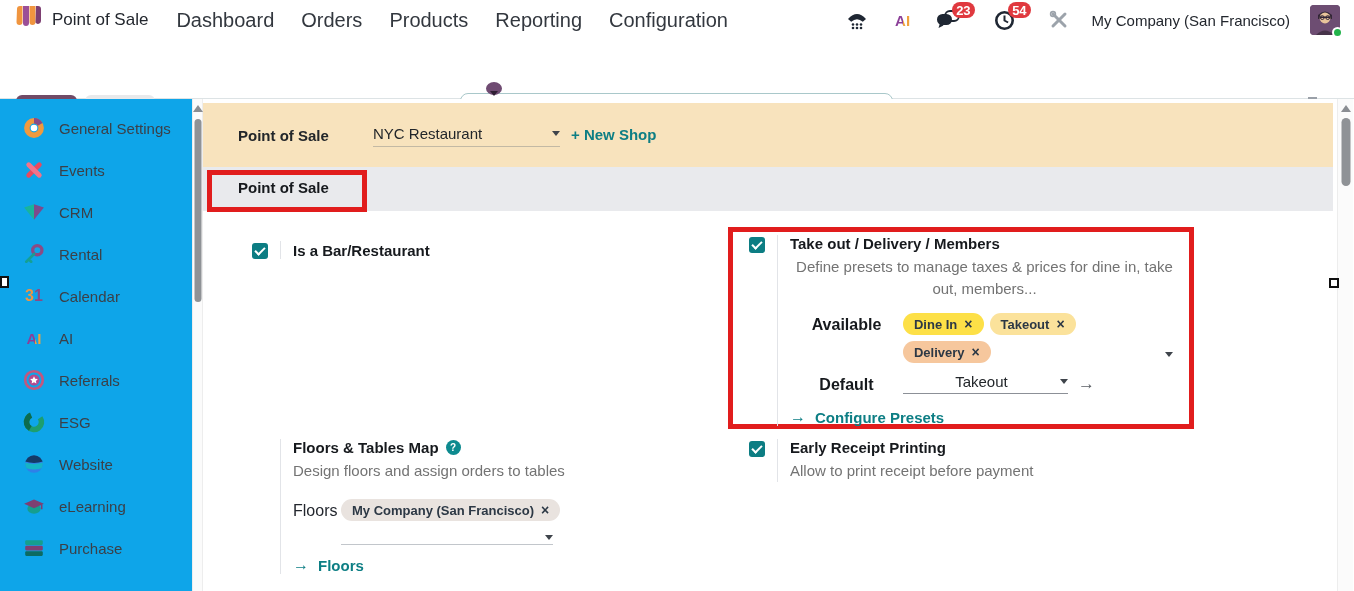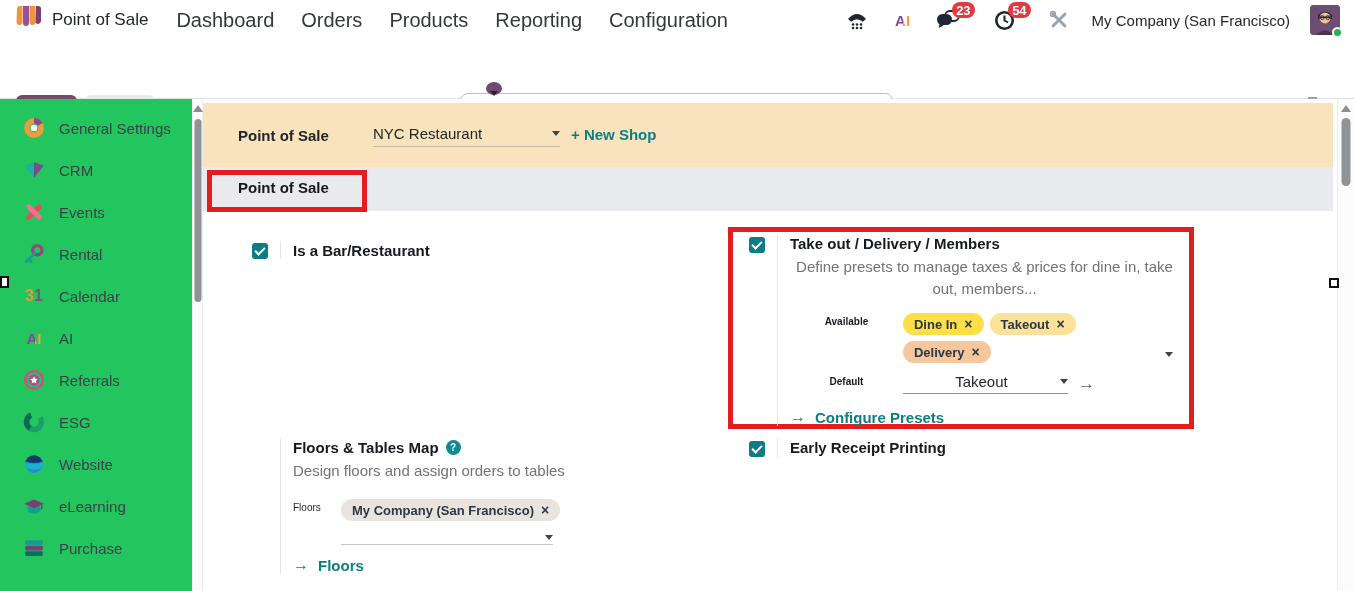--- a/index.html
+++ b/index.html
@@ -34,21 +34,21 @@
   .cursor-line { width:1px; height:18px; background:#1b1f24; margin-left:10px; }
   .sel-handle { position:absolute; width:16px; height:13px; background:#6f4b72; border-radius:50%; }
   .sel-handle::after { content:""; position:absolute; left:4px; width:0; height:0; border-left:4px solid transparent; border-right:4px solid transparent; }
   .sel-handle.top { left:486px; top:42px; }
   .sel-handle.top::after { bottom:-1px; border-top:5px solid #2f1e33; }
   .sel-handle.bottom { left:486px; top:84px; }
   .sel-handle.bottom::after { top:-1px; border-bottom:5px solid #2f1e33; }
   .bookmark { position:absolute; right:34px; top:57px; cursor:pointer; }
 
   
-  .sidebar { position:absolute; top:99px; left:0; width:192px; height:492px; background:#22c55e; overflow:hidden; }
+  .sidebar { position:absolute; top:99px; left:0; width:192px; height:492px; background:#0ea5e9; overflow:hidden; }
   .side-item { display:flex; align-items:center; gap:13px; height:42px; padding-left:22px; cursor:pointer; }
   .side-ico { width:24px; height:24px; display:flex; align-items:center; justify-content:center; flex:none; }
   .side-label { font-size:15px; color:#3b4048; white-space:nowrap; }
   .glyph-31 { font-size:16px; font-weight:800; background:linear-gradient(90deg,#f0953f 50%,#8a4b85 50%); -webkit-background-clip:text; background-clip:text; color:transparent; }
   .glyph-ai { font-size:15px; font-weight:800; background:linear-gradient(90deg,#8b3f98 55%,#f0a23c 55%); -webkit-background-clip:text; background-clip:text; color:transparent; }
 
   
   .sb-track { position:absolute; background:#fbfbfb; border-left:1px solid #ededed; border-right:1px solid #ededed; }
   .sb-left { left:192px; top:99px; width:11px; height:492px; }
   .sb-right { right:1px; top:99px; width:16px; height:492px; border-right:none; }
@@ -77,21 +77,21 @@
   .cb { width:16px; height:16px; background:#0c7d83; border-radius:3px; position:relative; flex:none; margin-top:2px; cursor:pointer; }
   .cb::after { content:""; position:absolute; left:5px; top:2px; width:4px; height:8px; border:solid #fff; border-width:0 2px 2px 0; transform:rotate(45deg); }
   .cb.hidden { visibility:hidden; }
   .vdiv { width:1px; background:#e2e4e8; margin:0 12px; }
   .setting-body { padding-top:0; }
   .s-title { font-size:15px; font-weight:700; color:#16191d; display:flex; align-items:center; gap:7px; }
   .s-desc { font-size:15px; color:#737373; margin-top:4px; line-height:22px; }
   .help-ico { width:15px; height:15px; border-radius:50%; background:#0d8a8f; color:#fff; font-size:10px; font-weight:700; display:inline-flex; align-items:center; justify-content:center; cursor:pointer; }
 
   .field-row { display:flex; margin-top:8px; }
-  .field-label { width:113px; flex:none; font-size:10px; font-weight:700; color:#16191d; padding-top:3px; }
+  .field-label { width:113px; flex:none; font-size:16px; font-weight:700; color:#16191d; padding-top:3px; }
   .tags-cell { position:relative; flex:1; display:flex; flex-wrap:wrap; gap:6px; padding-right:26px; }
   .tag { display:inline-flex; align-items:center; gap:7px; height:22px; padding:0 11px; border-radius:12px; font-size:13px; font-weight:700; color:#2c3845; cursor:pointer; white-space:nowrap; }
   .tag .x { font-size:14px; font-weight:700; cursor:pointer; line-height:1; }
   .cell-caret { position:absolute; right:6px; bottom:6px; cursor:pointer; }
   .select-line { display:flex; align-items:center; width:165px; border-bottom:1px solid #8c9097; padding-bottom:3px; cursor:pointer; }
   .select-line .val { flex:1; font-size:15px; color:#22262a; }
   .int-arrow { font-size:17px; color:#5b6066; margin-left:10px; cursor:pointer; }
   .tlink { display:flex; align-items:center; gap:9px; font-size:15px; font-weight:600; color:#0d7e84; cursor:pointer; margin-top:14px; }
   .tlink .arr { font-size:16px; }
 </style>
@@ -209,37 +209,37 @@
           <path d="M10 3.5 a6.5 6.5 0 0 1 5.6 3.2" fill="none" stroke="#8a4b85" stroke-width="5"></path>
           <circle cx="10" cy="10" r="3" fill="#fff"></circle>
         </svg>
       </span>
       <span class="side-label">General Settings</span>
     </div>
 
     <div class="side-item">
       <span class="side-ico">
         <svg width="22" height="22" viewBox="0 0 20 20">
-          <path d="M1 6 L10 3 L10 17 Z" fill="#19b49b"></path>
-          <path d="M19 6 L10 3 L10 17 Z" fill="#7d4a8c"></path>
-        </svg>
-      </span>
-      <span class="side-label">CRM</span>
-    </div>
-
-    <div class="side-item">
-      <span class="side-ico">
-        <svg width="22" height="22" viewBox="0 0 20 20">
           <g transform="rotate(45 10 10)">
             <rect x="7.8" y="1" width="4.4" height="18" rx="2.2" fill="#e84a5f"></rect>
             <rect x="1" y="7.8" width="18" height="4.4" rx="2.2" fill="#f2738a"></rect>
           </g>
         </svg>
       </span>
       <span class="side-label">Events</span>
+    </div>
+
+    <div class="side-item">
+      <span class="side-ico">
+        <svg width="22" height="22" viewBox="0 0 20 20">
+          <path d="M1 6 L10 3 L10 17 Z" fill="#19b49b"></path>
+          <path d="M19 6 L10 3 L10 17 Z" fill="#7d4a8c"></path>
+        </svg>
+      </span>
+      <span class="side-label">CRM</span>
     </div>
 
 
     <div class="side-item">
       <span class="side-ico">
         <svg width="22" height="22" viewBox="0 0 20 20">
           <circle cx="13" cy="6.5" r="4.2" fill="none" stroke="#8a4b85" stroke-width="3"></circle>
           <path d="M10 10 L3 17 M5.2 14.8 l2.2 2.2" stroke="#15a093" stroke-width="2.4" stroke-linecap="round"></path>
         </svg>
       </span>
@@ -422,20 +422,21 @@
           <span>Floors</span>
         </div>
       </div>
     </div>
 
     <div class="o_setting" style="left:546px; top:340px; width:430px;">
       <span class="cb"></span>
       <span class="vdiv"></span>
       <div class="setting-body">
         <div class="s-title">Early Receipt Printing</div>
+        <div class="s-desc">Allow to print receipt before payment</div>
       </div>
     </div>
 
   </div>
 
   <div class="sb-track sb-right">
     <span class="sb-arrow"></span>
     <span class="sb-thumb"></span>
   </div>
 

